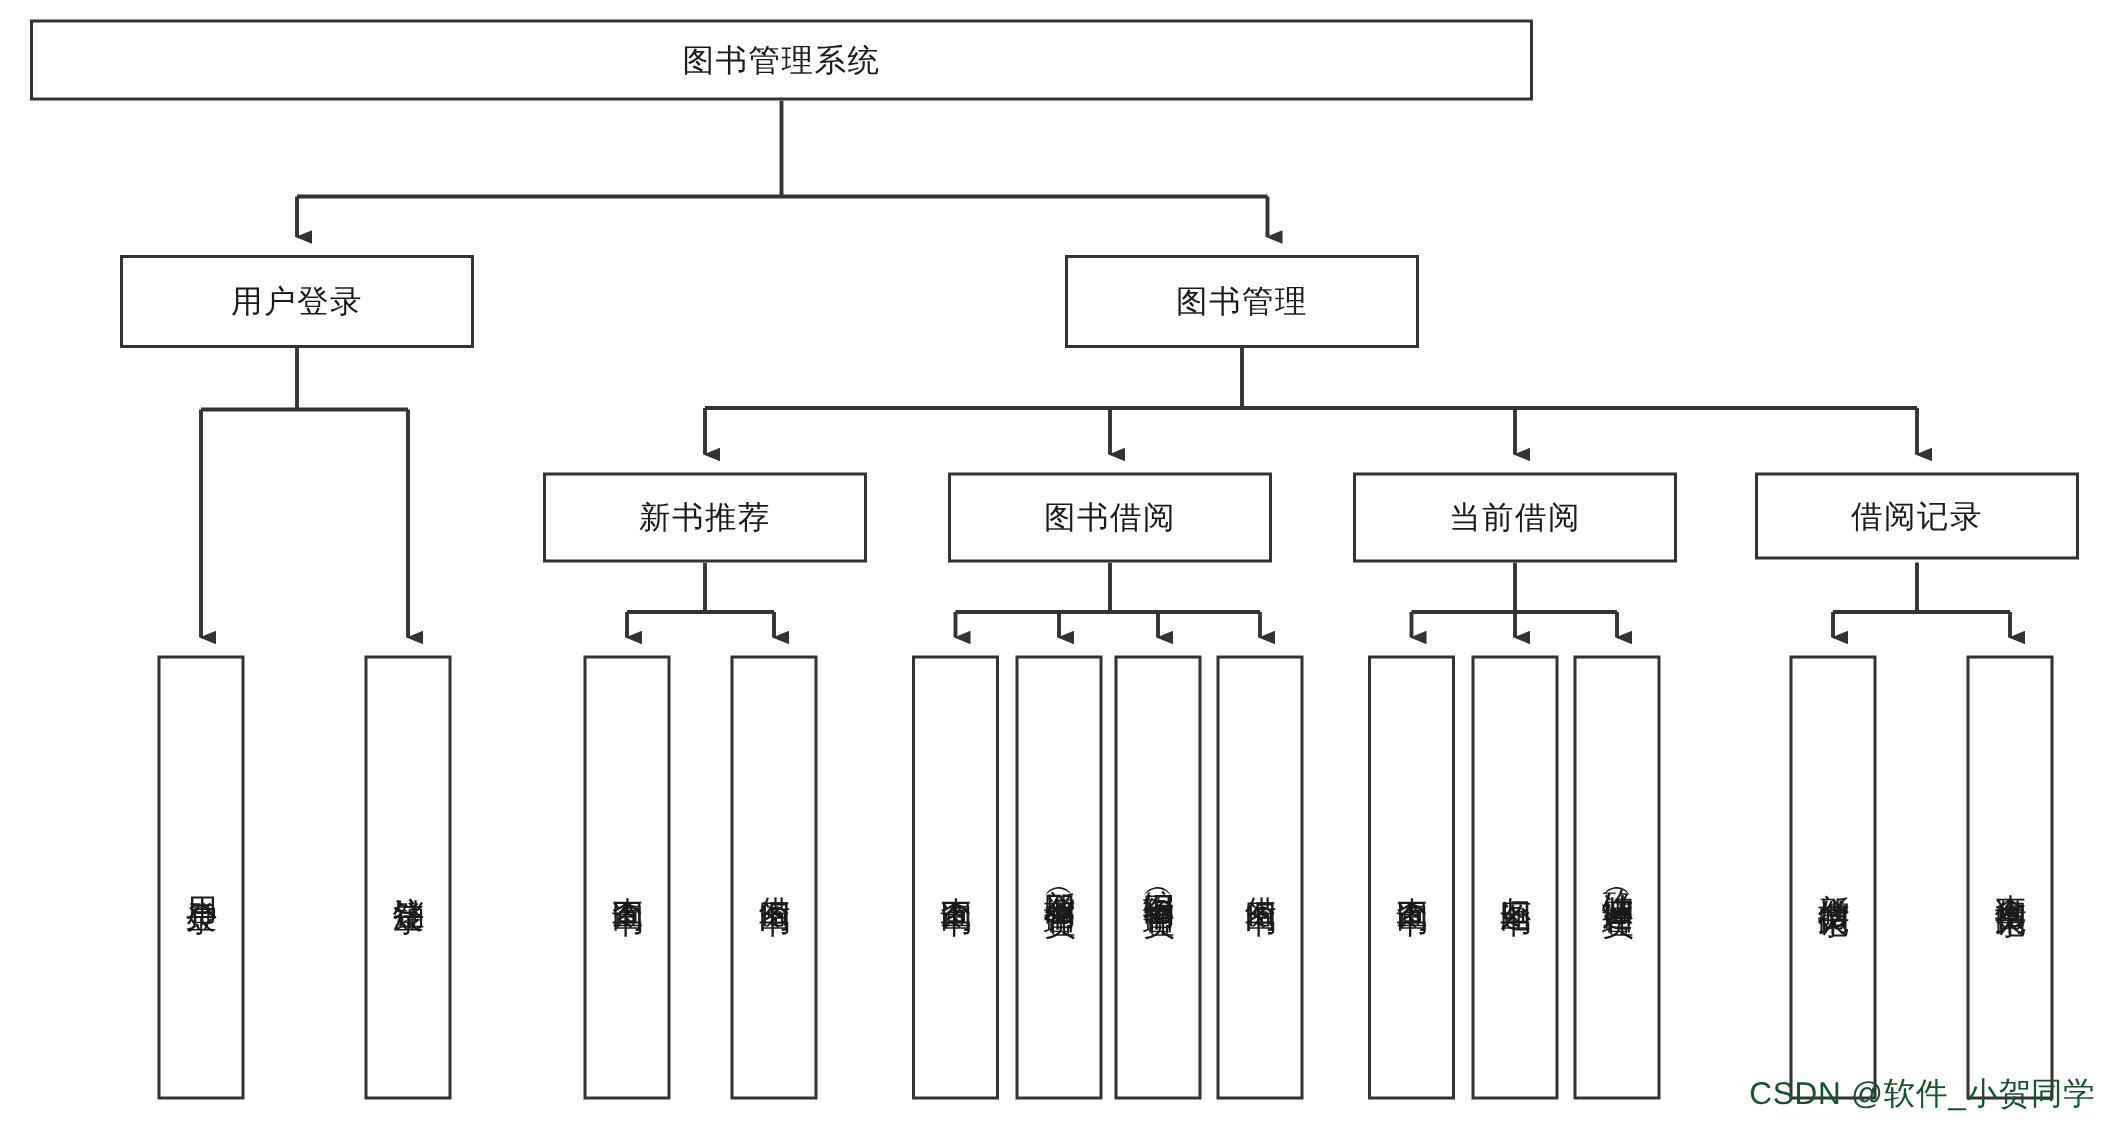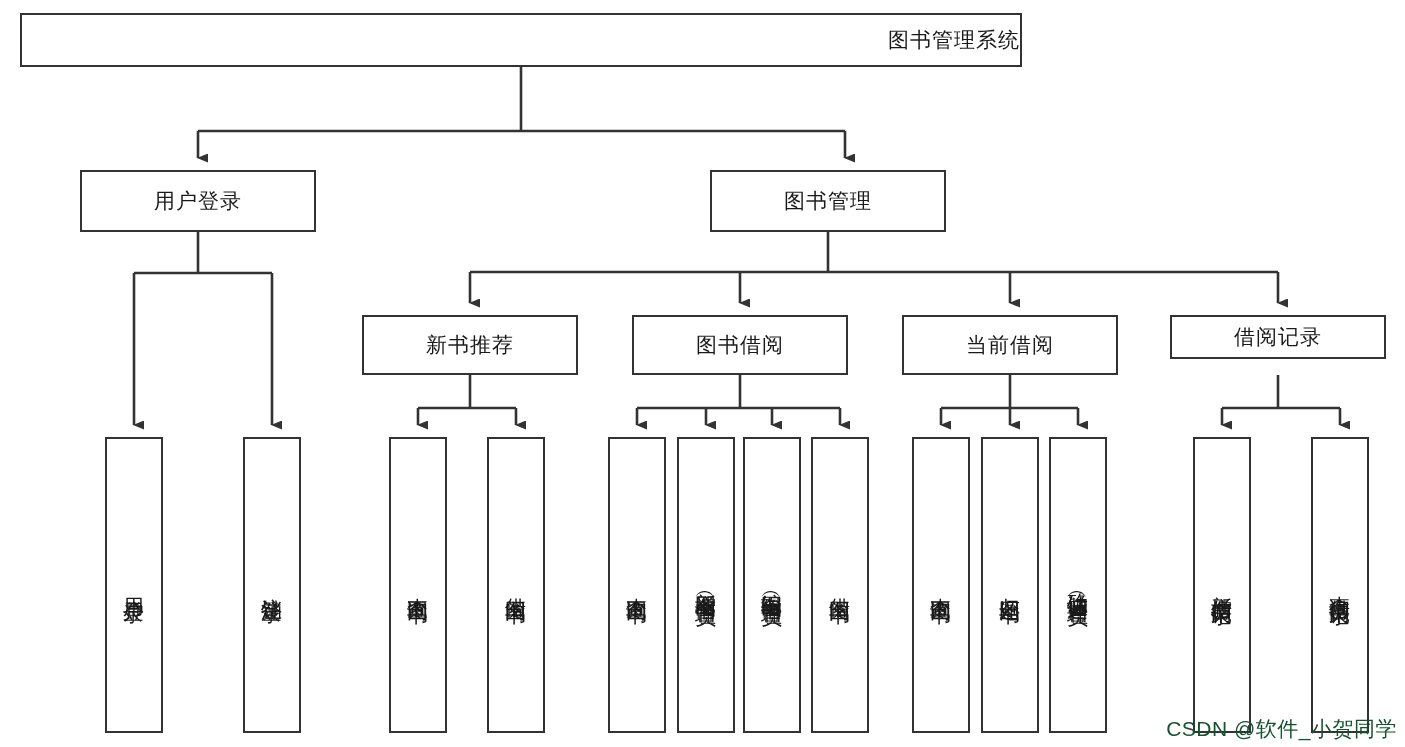--- a/index.html
+++ b/index.html
@@ -115,41 +115,41 @@
       <path d="M1010,408 L1010,425" marker-end="url(#arrow)"></path>
       <path d="M1078,408 L1078,425" marker-end="url(#arrow)"></path>
 
       <path d="M1278,375 L1278,408"></path>
       <path d="M1222,408 L1340,408"></path>
       <path d="M1222,408 L1222,425" marker-end="url(#arrow)"></path>
       <path d="M1340,408 L1340,425" marker-end="url(#arrow)"></path>
     </g>
   </svg>
 
-  <div class="node h" style="left:20px; top:13px; width:1002px; height:54px;justify-content:flex-end;">
+  <div class="node h" style="left:20px; top:13px; width:1002px; height:54px;">
     <span class="lbl">图书管理系统</span>
   </div>
 
   <div class="node h" style="left:80px; top:170px; width:236px; height:62px;">
     <span class="lbl">用户登录</span>
   </div>
   <div class="node h" style="left:710px; top:170px; width:236px; height:62px;">
     <span class="lbl">图书管理</span>
   </div>
 
   <div class="node h" style="left:362px; top:315px; width:216px; height:60px;">
     <span class="lbl">新书推荐</span>
   </div>
   <div class="node h" style="left:902px; top:315px; width:216px; height:60px;">
     <span class="lbl">当前借阅</span>
   </div>
   <div class="node h" style="left:632px; top:315px; width:216px; height:60px;">
     <span class="lbl">图书借阅</span>
   </div>
-  <div class="node h" style="left:1170px; top:315px; width:216px; height:44px;">
+  <div class="node h" style="left:1170px; top:315px; width:216px; height:58px;">
     <span class="lbl">借阅记录</span>
   </div>
 
   <div class="node v" style="left:105px; top:437px; width:58px; height:296px;">
     <span class="lbl">用户登录</span>
   </div>
   <div class="node v" style="left:243px; top:437px; width:58px; height:296px;">
     <span class="lbl">注销登录</span>
   </div>
 

